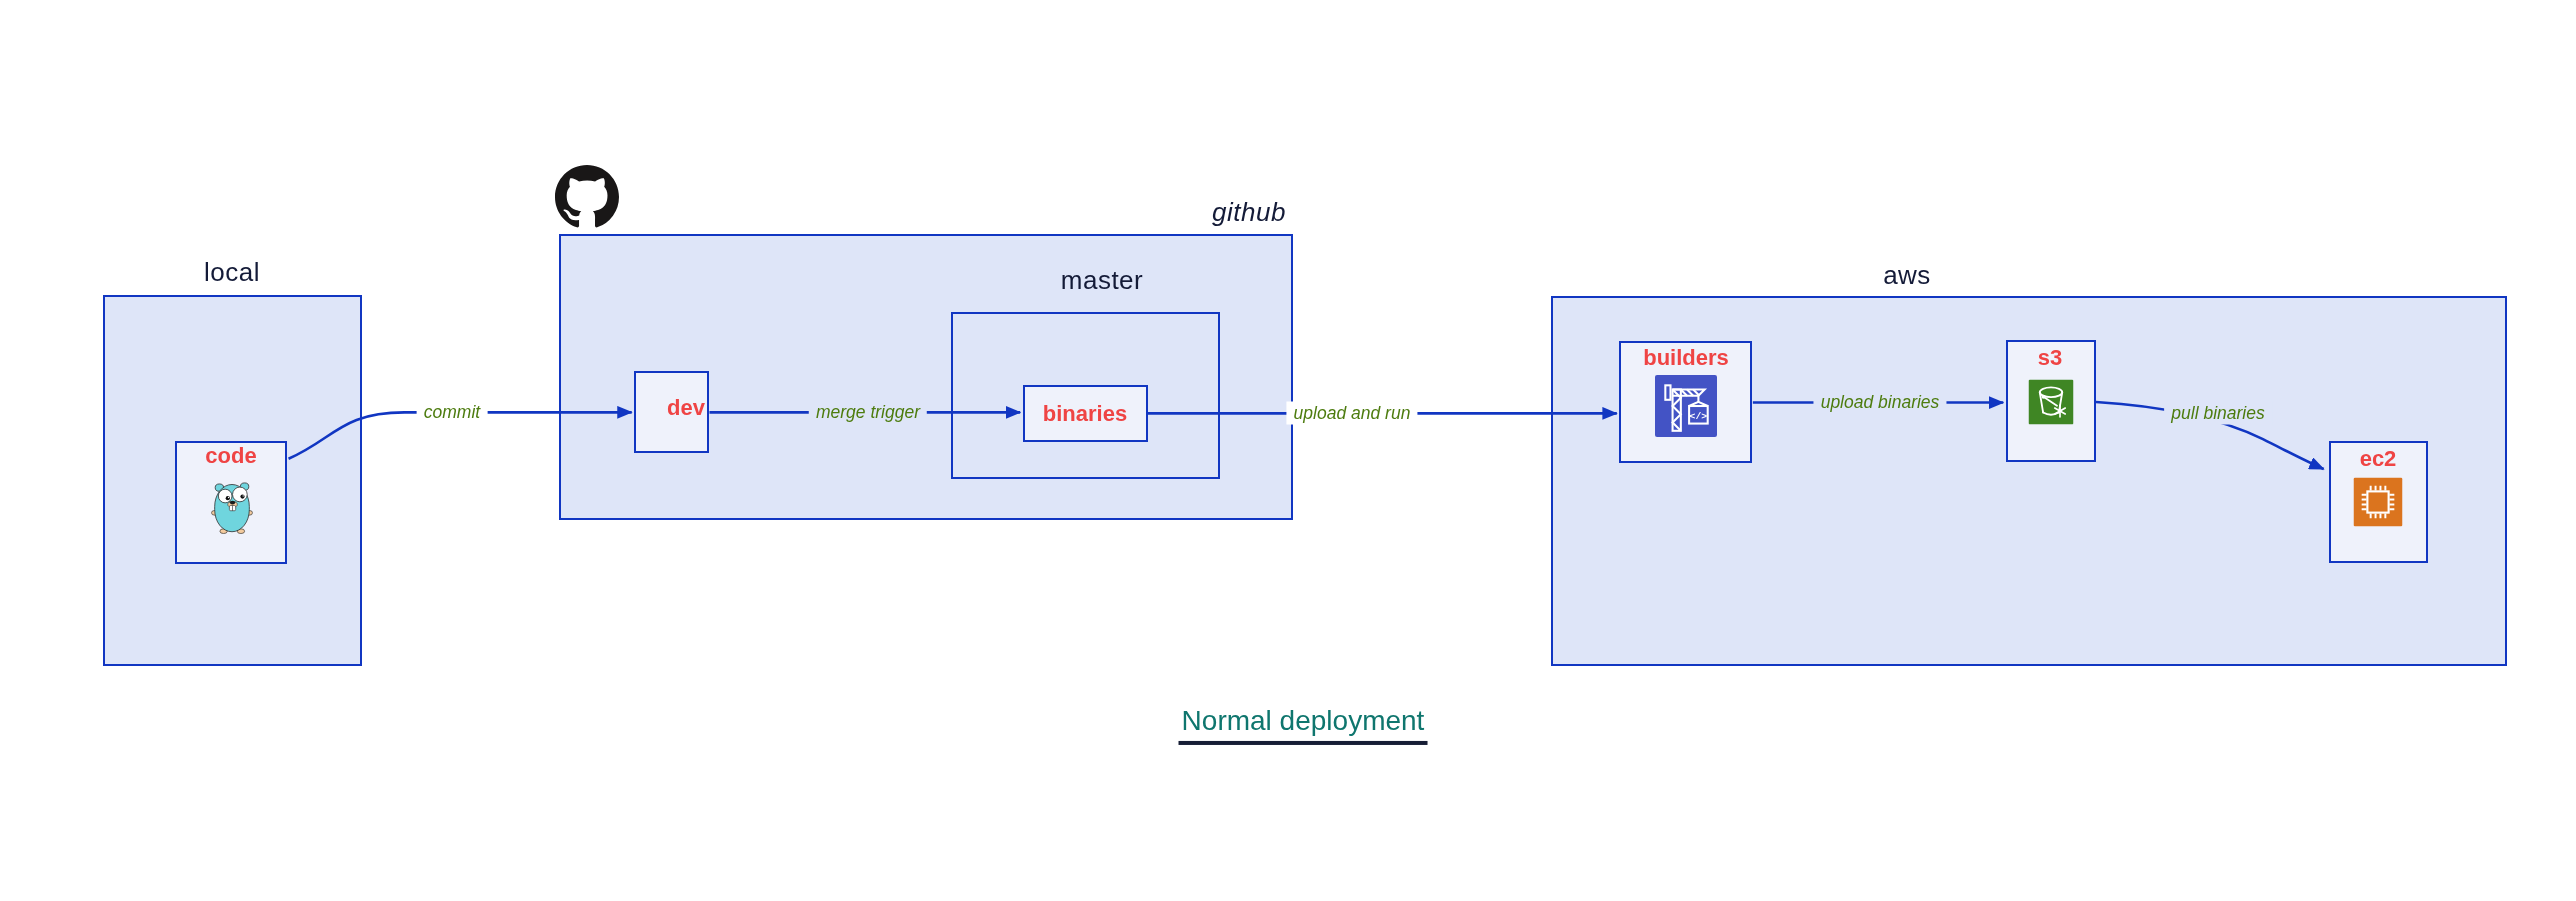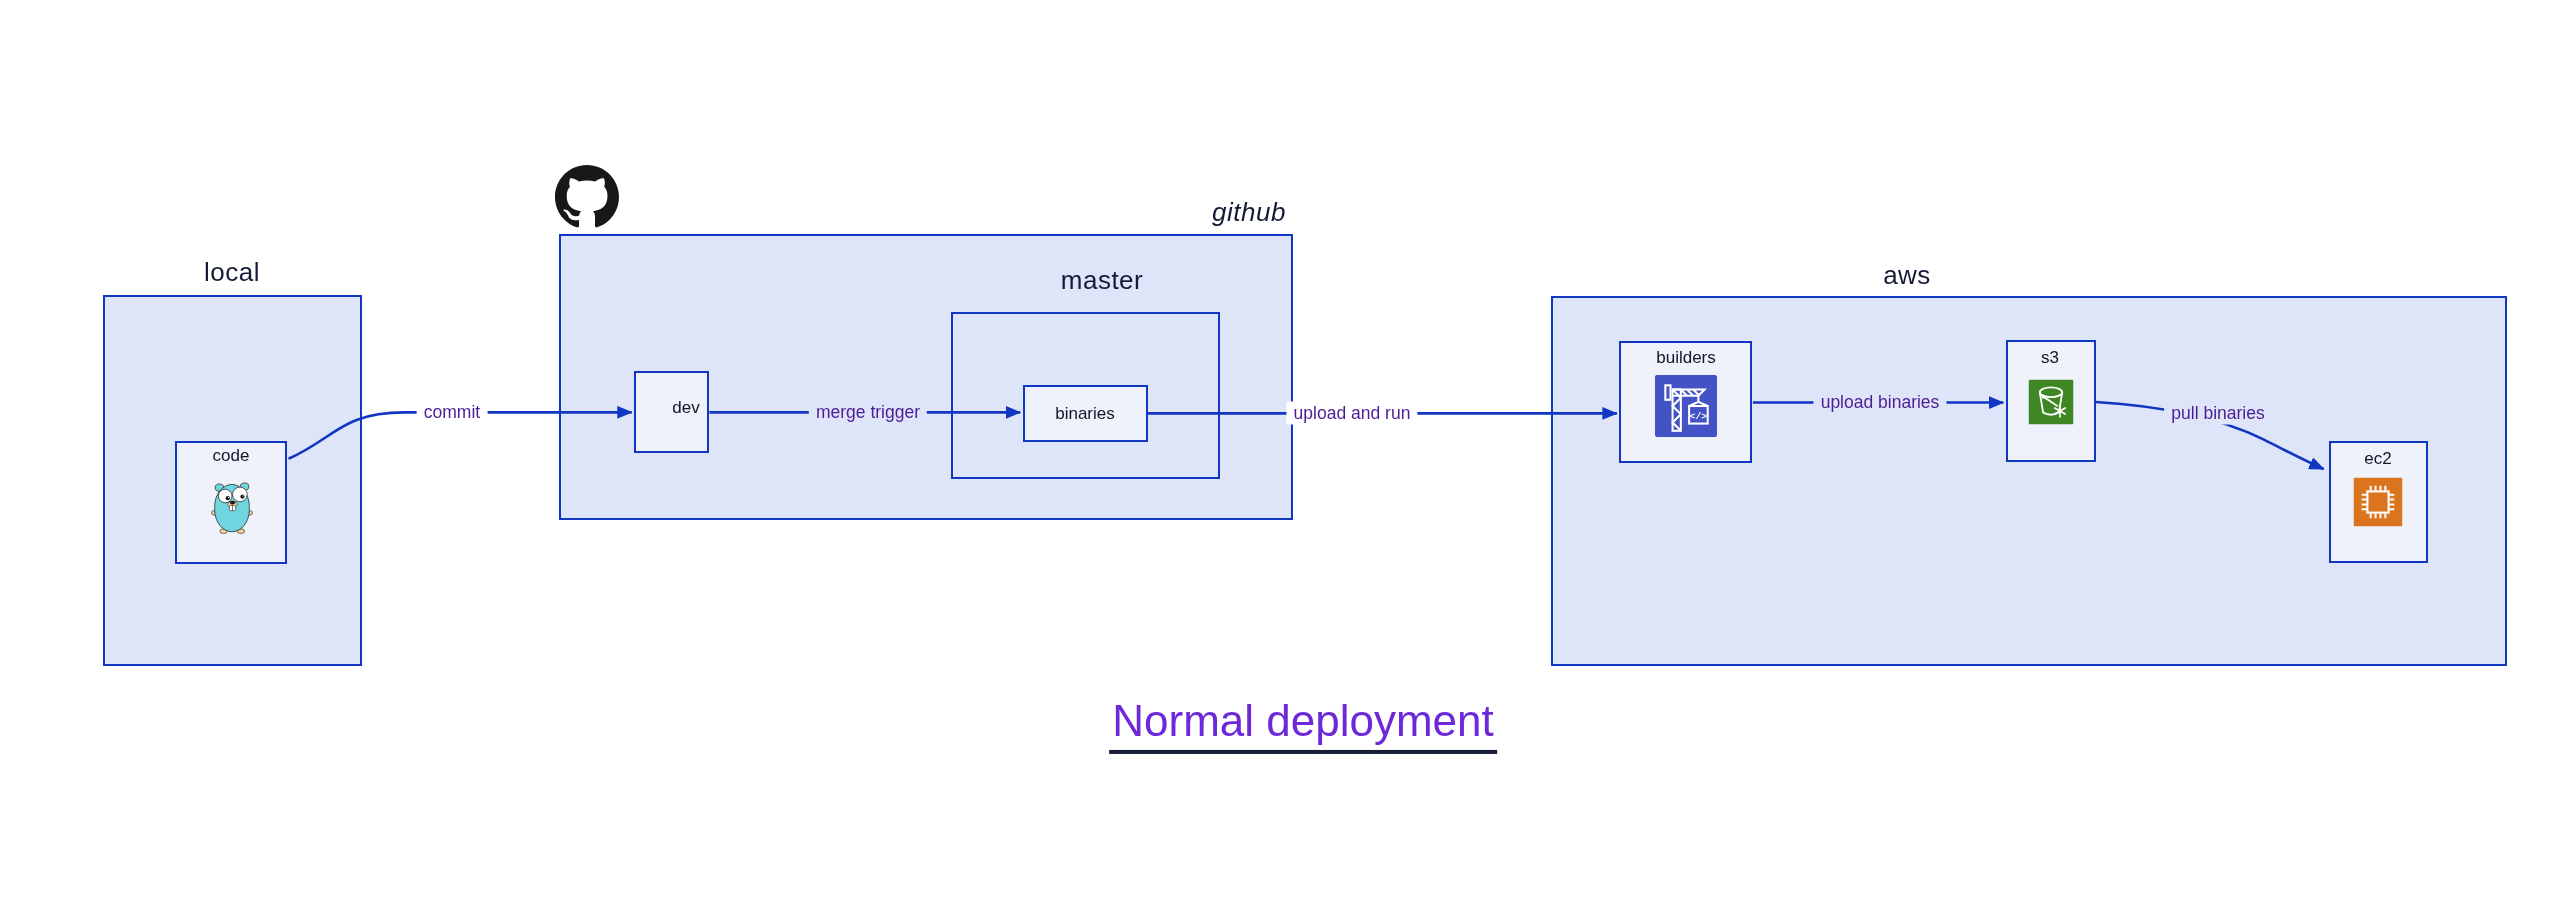--- a/index.html
+++ b/index.html
@@ -8,34 +8,34 @@
     font-family:"Liberation Sans",sans-serif;color:#141B38;
   }
   .group-box{position:absolute;border:2.6px solid #1136C2;background:#DEE5F8;box-sizing:border-box;}
   .node-box{position:absolute;border:2.6px solid #1136C2;background:#EFF2FB;box-sizing:border-box;}
   .group-label{
     position:absolute;transform:translate(-50%,-50%);
     font-size:26px;letter-spacing:0.5px;color:#141B38;white-space:nowrap;
   }
   .node-label{
     position:absolute;transform:translate(-50%,-50%);
-    font-size:17px;font-weight:normal;color:#0f172a;white-space:nowrap;
+    font-size:22px;font-weight:bold;color:#ef4444;white-space:nowrap;
   }
   .edge-label{
     position:absolute;transform:translate(-50%,-50%);
-    font-size:17.5px;color:#4c1d95;white-space:nowrap;
+    font-size:17.5px;font-style:italic;color:#4d7c0f;white-space:nowrap;
     padding:1px 7.2px;z-index:3;
   }
   .edge-label.on-white{background:#ffffff;}
   .edge-label.on-fill{background:#DEE5F8;}
   .icon{position:absolute;transform:translate(-50%,-50%);line-height:0;}
   #arrow-layer{position:absolute;left:0;top:0;z-index:2;}
   .title{
     position:absolute;left:1303px;top:725px;transform:translate(-50%,-50%);
-    font-size:44px;color:#6d28d9;border-bottom:4.1px solid #161D35;
+    font-size:28px;color:#0f766e;border-bottom:4.1px solid #161D35;
     padding:0 3.1px 4.1px 3.1px;white-space:nowrap;
   }
 </style>
 </head>
 <body>
 
 <div id="canvas">
 
   <div class="group-box" style="left:103px;top:295px;width:259px;height:371px;"></div>
   <div class="group-box" style="left:559px;top:234px;width:734px;height:286px;"></div>

